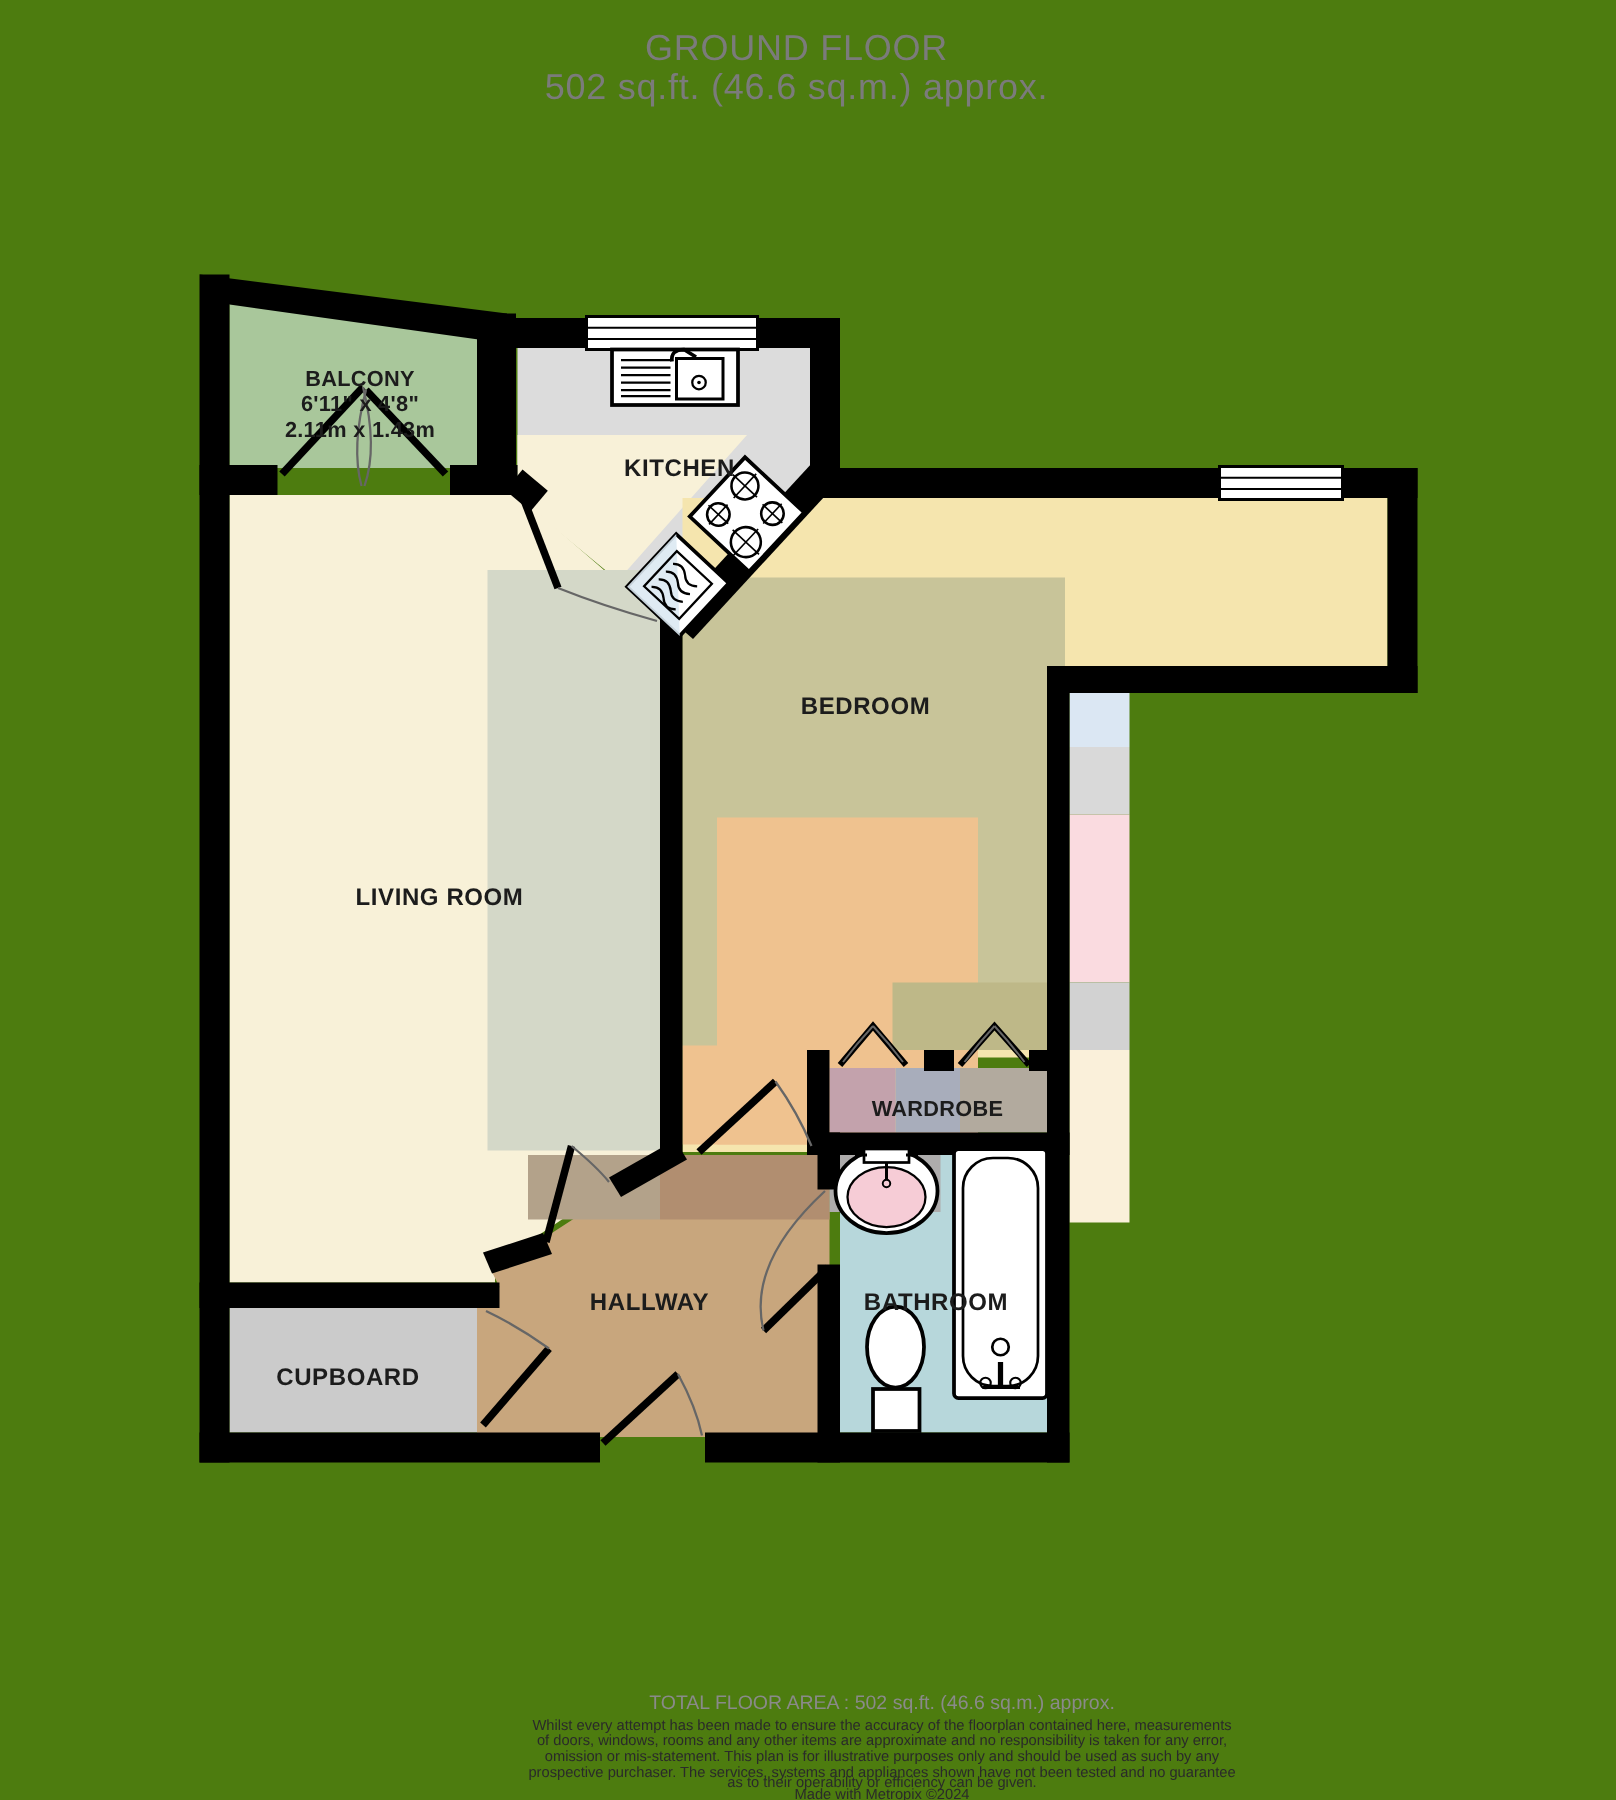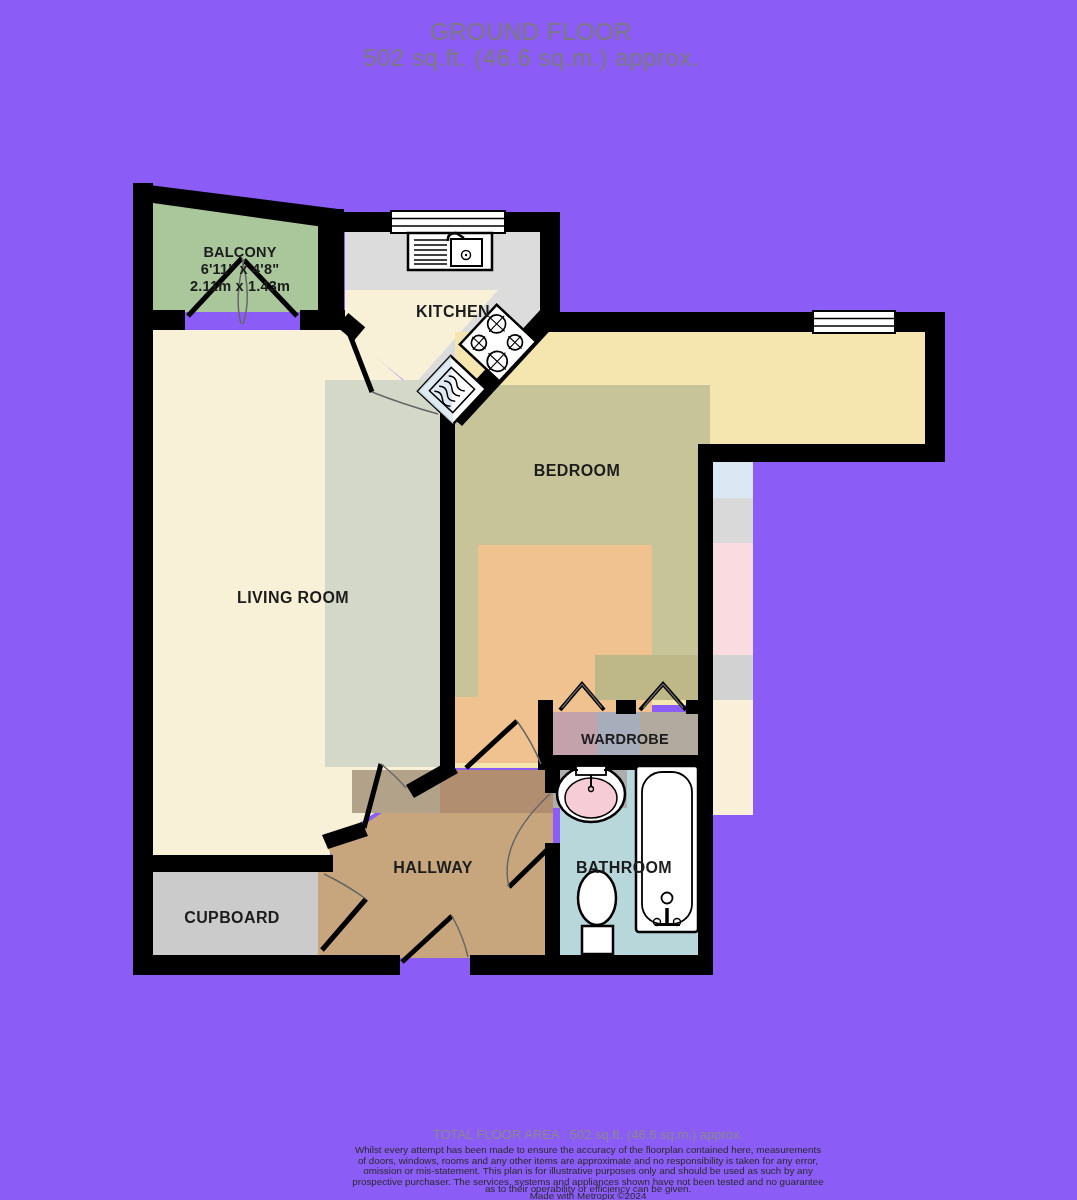--- a/index.html
+++ b/index.html
@@ -1,16 +1,16 @@
 <!DOCTYPE html>
 <html><head>
 <meta charset="utf-8">
 <style>
   html,body{margin:0;padding:0;background:#fff;}
-  #stage{position:relative;width:1077px;height:1200px;background:#8b5cf6;overflow:hidden;
+  #stage{position:relative;width:1077px;height:1200px;background:#4d7c0f;overflow:hidden;
          font-family:"Liberation Sans", sans-serif;}
   svg{position:absolute;left:0;top:0;}
   text{font-family:"Liberation Sans", sans-serif;}
   .room-label{font-weight:bold;font-size:16px;letter-spacing:.4px;}
   .small-label{font-weight:bold;font-size:14.5px;letter-spacing:.2px;}
   .title-line{font-size:24px;letter-spacing:.5px;}
   .footer-head{font-size:13px;}
   .footer-small{font-size:9.8px;}
 </style>
 </head>

